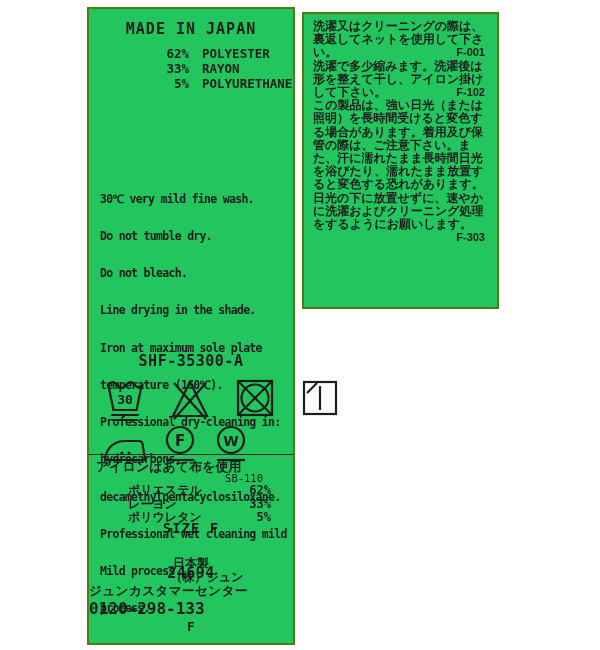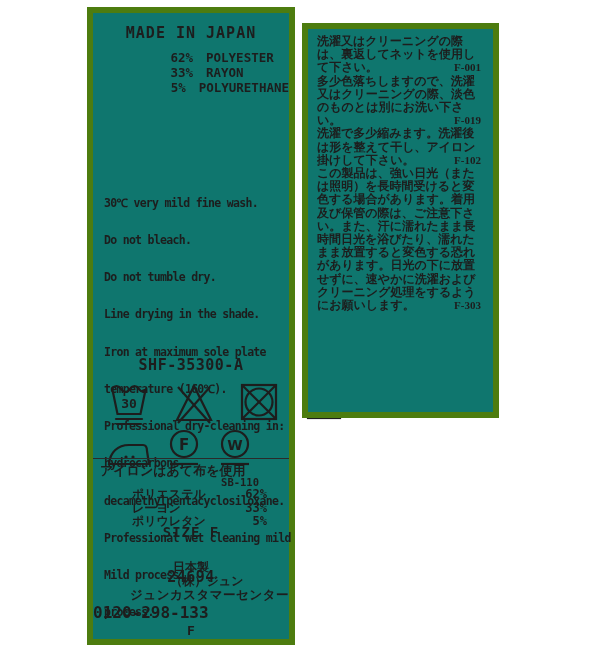--- a/index.html
+++ b/index.html
@@ -3,25 +3,25 @@
 <meta charset="utf-8">
 <style>
   html,body { margin:0; padding:0; }
   body {
     width:600px; height:650px; position:relative;
     background:#ffffff; color:#1d1d1d;
     font-family:"DejaVu Sans Mono","Liberation Mono",monospace;
     -webkit-font-smoothing:antialiased;
   }
   .panel {
-    position:absolute; background:#0f766e;
-    border:6px solid #4d7c0f; box-sizing:border-box;
+    position:absolute; background:#22c55e;
+    border:2px solid #4d7c0f; box-sizing:border-box;
   }
   #left-panel  { left:87px;  top:7px; width:208px; height:638px; }
-  #right-panel { left:302px; top:23px; width:197px; height:395px; padding:6px 8px 6px 9px; }
+  #right-panel { left:302px; top:12px; width:197px; height:297px; padding:6px 8px 6px 9px; }
 
   
   .made-in { position:absolute; top:11px; left:0; right:0; text-align:center;
              font-size:15px; font-weight:bold; letter-spacing:1px; }
   .comp-en { position:absolute; top:37px; left:0; right:0; }
   .comp-en .row { display:flex; font-size:12.5px; font-weight:bold; line-height:15px; }
   .comp-en .pct { width:100px; text-align:right; }
   .comp-en .name { margin-left:13px; }
 
   .care { position:absolute; top:159px; left:11px; right:2px;
@@ -33,39 +33,39 @@
 
   .symbols-row1 { position:absolute; top:368px; left:16px; display:flex; gap:25px; align-items:flex-start; }
   .symbols-row2 { position:absolute; top:416px; left:14px; display:flex; gap:15px; align-items:flex-end; }
   .sym svg { display:block; }
 
   .divider { position:absolute; top:445px; left:0; right:0; border-top:1.5px solid #2a2a2a; }
 
   .jp { font-family:"DejaVu Sans","Liberation Sans",sans-serif; }
 
   .iron-note { position:absolute; top:449px; left:7px; font-size:13px; font-weight:bold; }
-  .lot-code  { position:absolute; top:463px; right:30px; font-size:10.5px; font-weight:bold; }
+  .lot-code  { position:absolute; top:463px; right:30px; font-size:10.5px; font-weight:normal; }
 
   .comp-jp { position:absolute; top:475px; left:0; right:0; }
   .comp-jp .row { display:flex; justify-content:space-between;
                   padding-left:39px; padding-right:22px;
                   font-size:12px; font-weight:bold; line-height:13.5px; }
   .comp-jp .pct { font-family:"DejaVu Sans Mono","Liberation Mono",monospace; }
 
   .size-label   { position:absolute; top:511px; left:0; right:0; text-align:center; font-size:14px; font-weight:bold; letter-spacing:1px; }
   .prod-code    { position:absolute; top:527px; left:0; right:0; text-align:center; font-size:15px; font-weight:bold; letter-spacing:0.5px;margin-top:28px; }
   .origin       { position:absolute; top:546px; left:0; right:0; text-align:center; font-size:12px; font-weight:bold; }
   .company      { position:absolute; top:560px; left:0; right:0; text-align:center; font-size:12px; font-weight:bold;padding-left:32px; }
-  .center-name  { position:absolute; top:574px; left:0; right:0; text-align:right; font-size:12.5px; font-weight:bold; letter-spacing:0.5px; }
+  .center-name  { position:absolute; top:574px; left:0; right:0; text-align:left; font-size:12.5px; font-weight:bold; letter-spacing:0.5px; }
   .phone        { position:absolute; top:590px; left:0; right:0; text-align:left; font-size:16px; font-weight:bold; }
   .size-bottom  { position:absolute; top:610px; left:0; right:0; text-align:center; font-size:13px; font-weight:bold; }
 
   
   .note { overflow:hidden; font-size:12px; line-height:13.2px; font-weight:bold; text-align:left; }
-  .note .code { float:right; font-family:Liberation Serif, serif;
+  .note .code { float:right; font-family:Liberation Sans, sans-serif;
                 font-size:11px; font-weight:bold; padding-right:4px; }
 </style>
 </head>
 <body>
 
 <div class="panel" id="left-panel">
 
   <div class="made-in">MADE IN JAPAN</div>
 
   <div class="comp-en">
@@ -78,22 +78,22 @@
       <span class="name">RAYON</span>
     </div>
     <div class="row">
       <span class="pct">5%</span>
       <span class="name">POLYURETHANE</span>
     </div>
   </div>
 
   <div class="care">
     <div>30℃ very mild fine wash.</div>
+    <div>Do not tumble dry.</div>
     <div>Do not bleach.</div>
-    <div>Do not tumble dry.</div>
     <div>Line drying in the shade.</div>
     <div>Iron at maximum sole plate</div>
     <div>temperature (160℃).</div>
     <div>Professional dry-cleaning in:</div>
     <div>hydrocarbons,</div>
     <div>decamethylpentacyclosiloxane.</div>
     <div>Professional wet cleaning mild</div>
     <div>Mild process.</div>
     <div>process.</div>
   </div>
@@ -186,24 +186,20 @@
   <div class="phone">0120-298-133</div>
   <div class="size-bottom">F</div>
 </div>
 
 <div class="panel jp" id="right-panel">
   <div class="note">
     <span>洗濯又はクリーニングの際は、裏返してネットを使用して下さい。</span>
     <span class="code">F-001</span>
   </div>
   <div class="note">
-    <span>多少色落ちしますので、洗濯又はクリーニングの際、淡色のものとは別にお洗い下さい。</span>
-    <span class="code">F-019</span>
-  </div>
-  <div class="note">
     <span>洗濯で多少縮みます。洗濯後は形を整えて干し、アイロン掛けして下さい。</span>
     <span class="code">F-102</span>
   </div>
   <div class="note">
     <span>この製品は、強い日光（または照明）を長時間受けると変色する場合があります。着用及び保管の際は、ご注意下さい。また、汗に濡れたまま長時間日光を浴びたり、濡れたまま放置すると変色する恐れがあります。日光の下に放置せずに、速やかに洗濯およびクリーニング処理をするようにお願いします。</span>
     <span class="code">F-303</span>
   </div>
 </div>
 
 </body></html>

